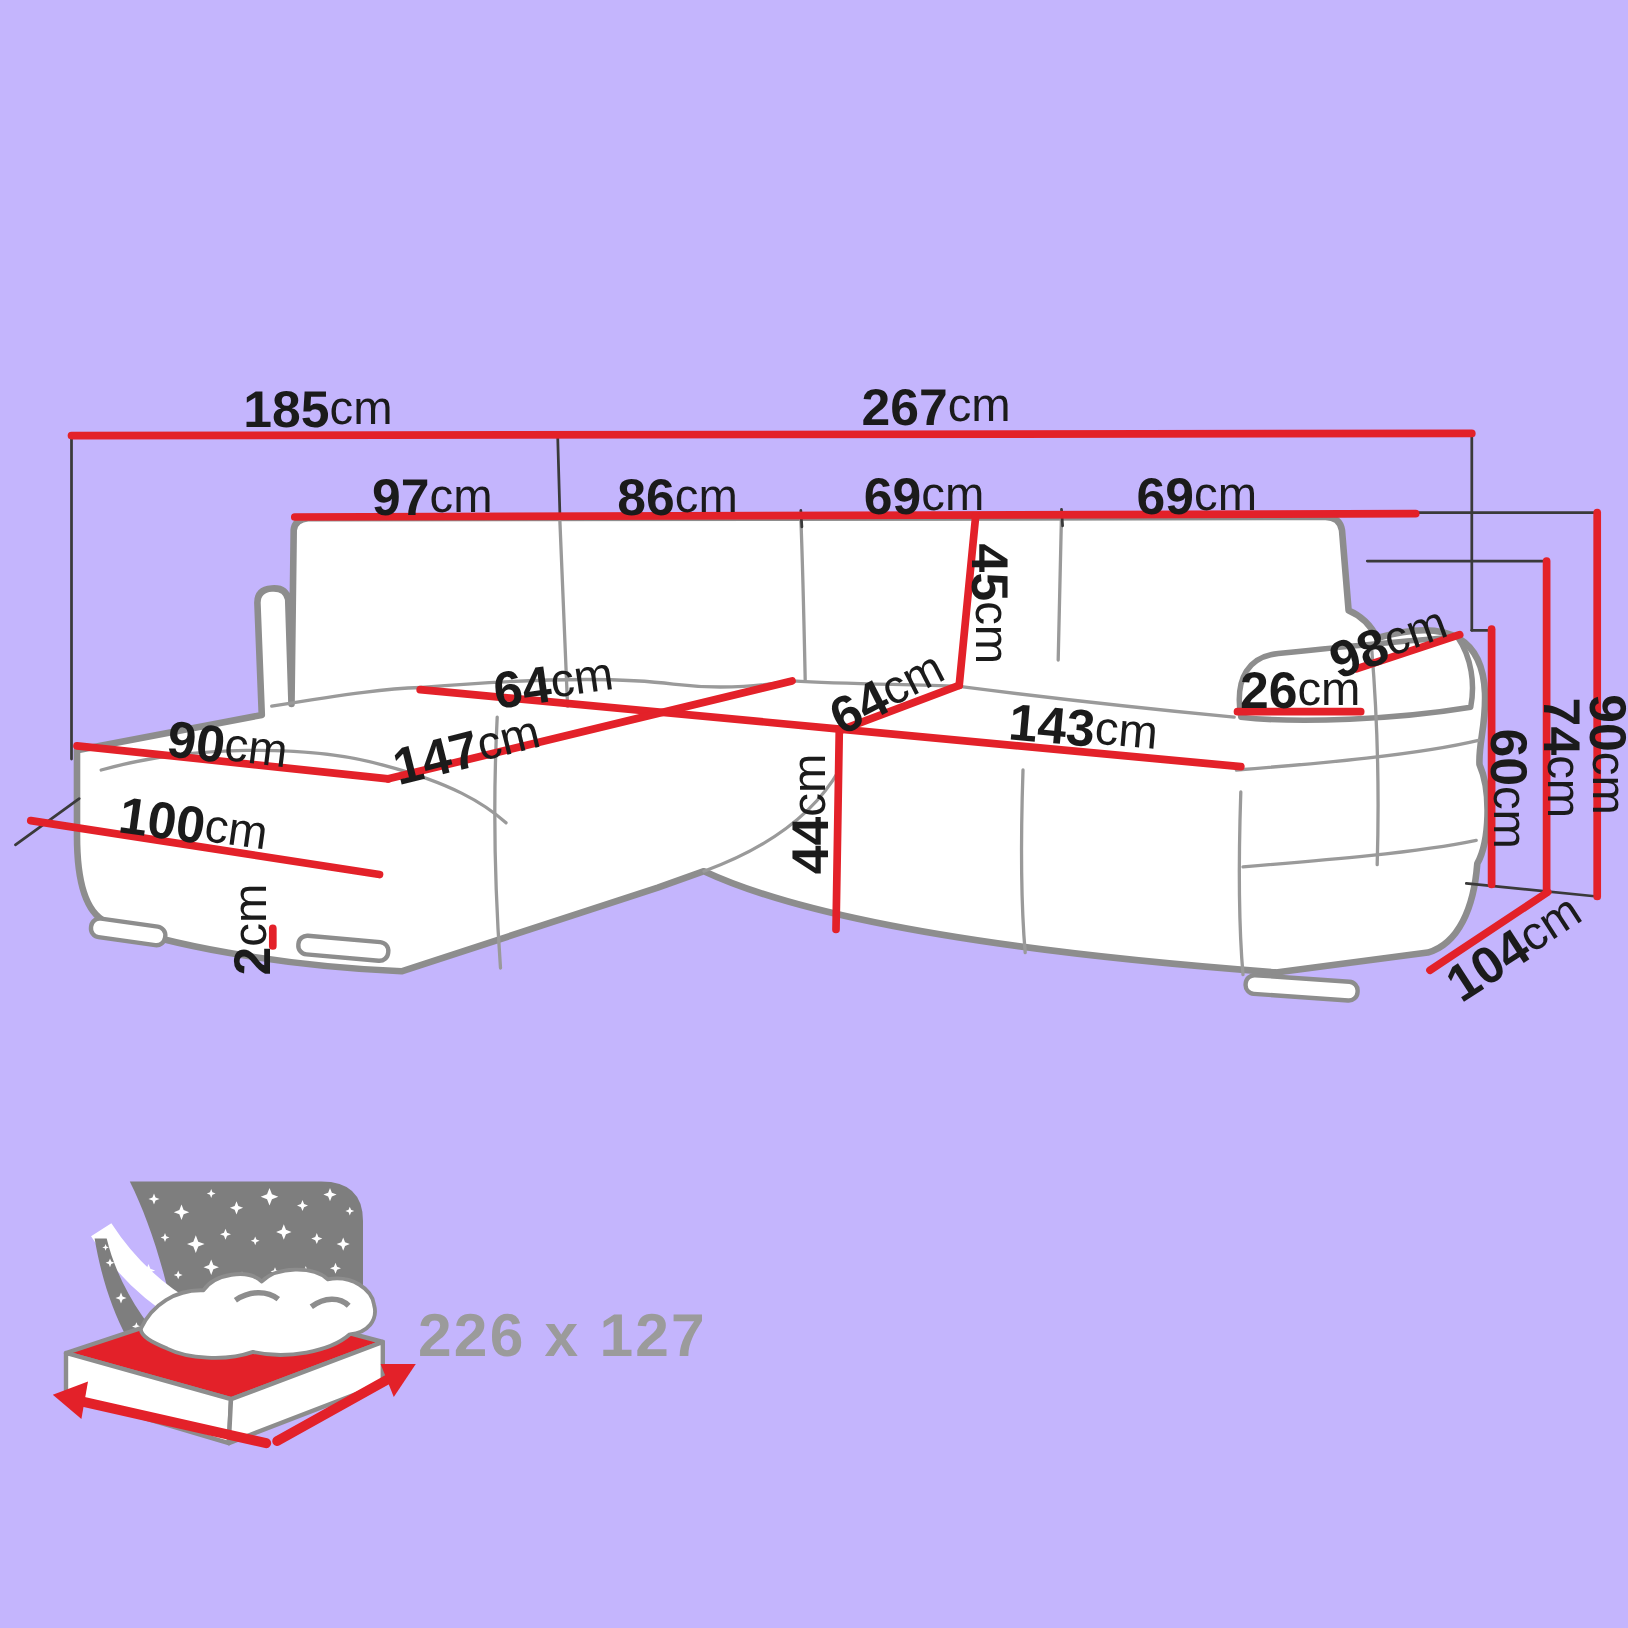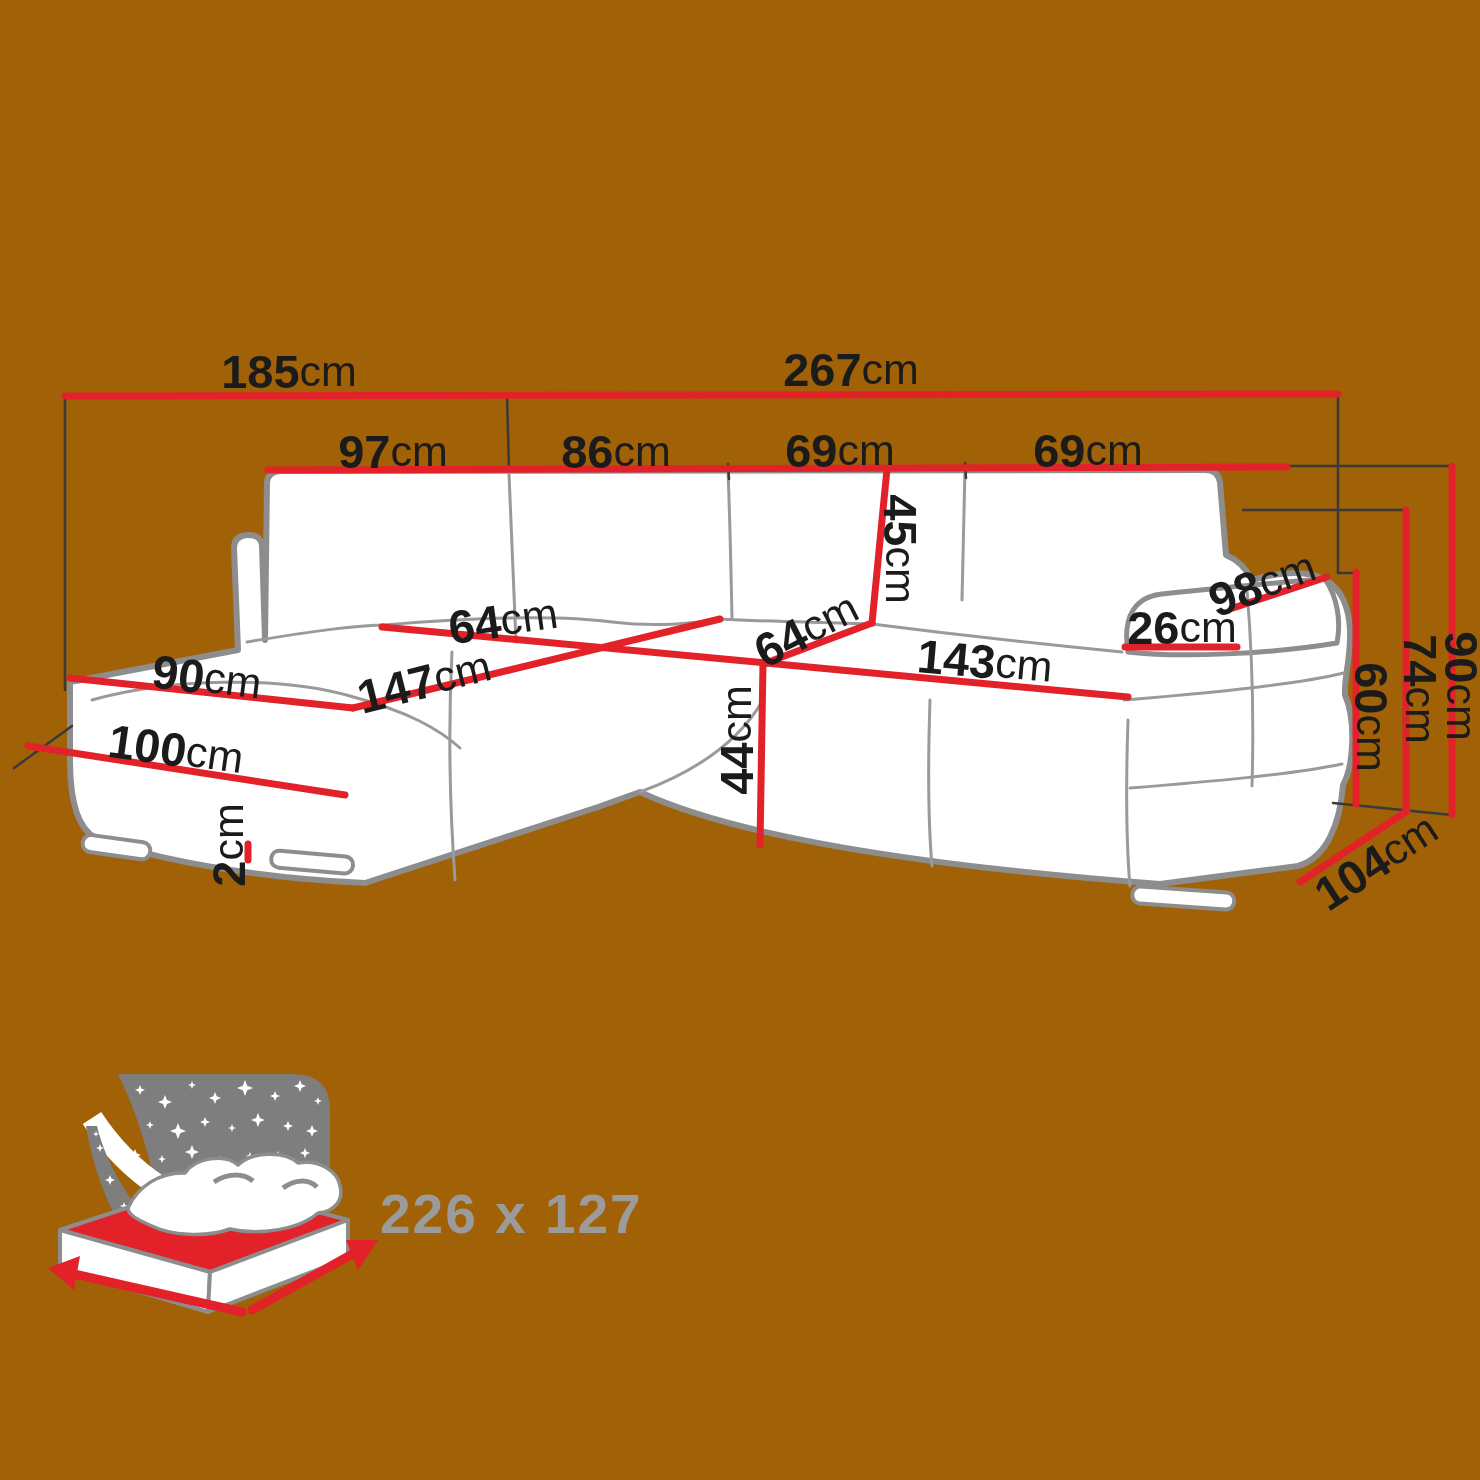--- a/index.html
+++ b/index.html
@@ -1,16 +1,16 @@
 <!DOCTYPE html>
 <html><head>
 <meta charset="utf-8">
 <style>
   html,body{margin:0;padding:0;background:#ffffff;}
-  .stage{position:relative;width:1480px;height:1480px;background:#a16207;overflow:hidden;
+  .stage{position:relative;width:1480px;height:1480px;background:#c4b5fd;overflow:hidden;
          font-family:"Liberation Sans", sans-serif;}
   svg text{font-family:"Liberation Sans", sans-serif;}
   .dim-num{font-weight:700;font-size:47px;fill:#1b1b1b;}
   .dim-unit{font-weight:400;font-size:43px;fill:#1b1b1b;}
   .bed-size{font-weight:700;font-size:55px;fill:#9b9b9b;letter-spacing:2px;}
 </style>
 </head>
 <body>
 
 <div class="stage">

